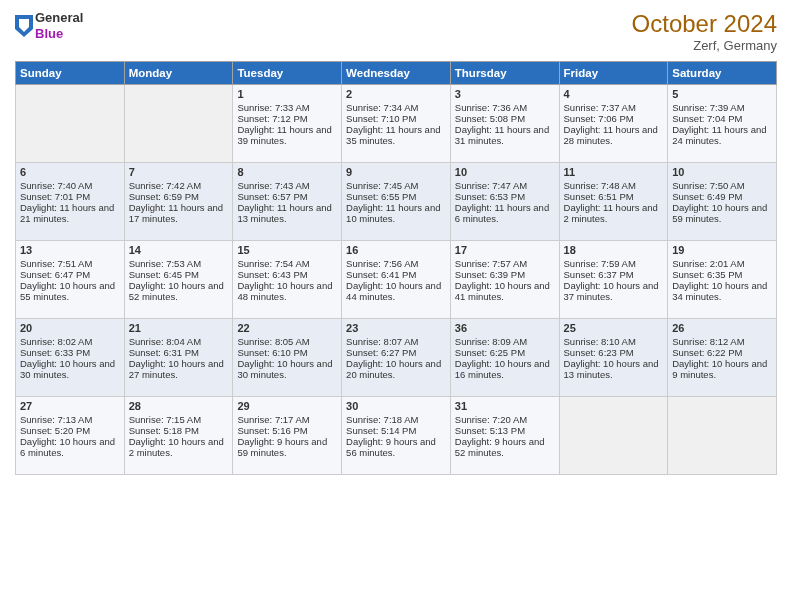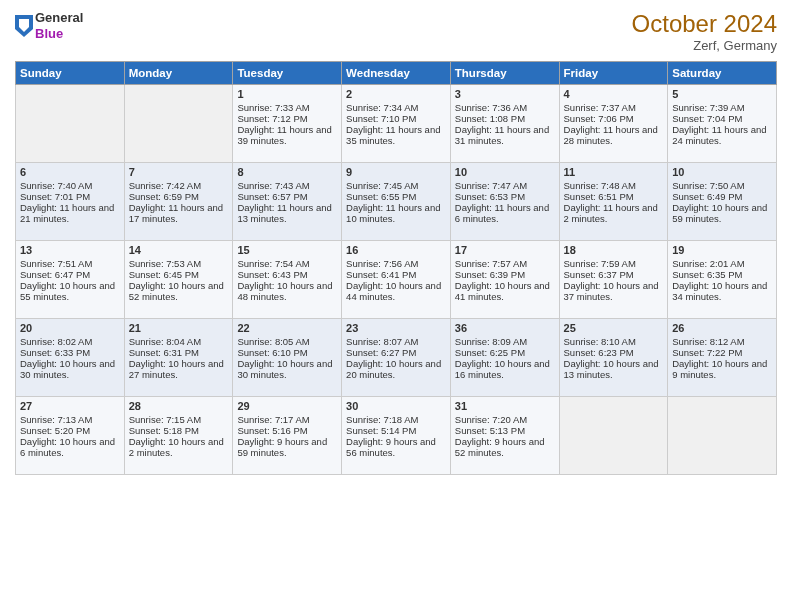--- a/index.html
+++ b/index.html
@@ -123,21 +123,21 @@
           <th>Friday</th>
           <th>Saturday</th>
         </tr>
     </thead>
     <tbody id="calendar-body">
     <tr>
           <td class="cell-empty"></td>
           <td class="cell-empty"></td>
           <td><span class="day-num">1</span><span>Sunrise: 7:33 AM</span><br><span>Sunset: 7:12 PM</span><br><span>Daylight: 11 hours and 39 minutes.</span></td>
           <td><span class="day-num">2</span><span>Sunrise: 7:34 AM</span><br><span>Sunset: 7:10 PM</span><br><span>Daylight: 11 hours and 35 minutes.</span></td>
-          <td><span class="day-num">3</span><span>Sunrise: 7:36 AM</span><br><span>Sunset: 1:08 PM</span><br><span>Daylight: 11 hours and 31 minutes.</span></td>
+          <td><span class="day-num">3</span><span>Sunrise: 7:36 AM</span><br><span>Sunset: 5:08 PM</span><br><span>Daylight: 11 hours and 31 minutes.</span></td>
           <td><span class="day-num">4</span><span>Sunrise: 7:37 AM</span><br><span>Sunset: 7:06 PM</span><br><span>Daylight: 11 hours and 28 minutes.</span></td>
           <td><span class="day-num">5</span><span>Sunrise: 7:39 AM</span><br><span>Sunset: 7:04 PM</span><br><span>Daylight: 11 hours and 24 minutes.</span></td>
         </tr>
         <tr>
           <td><span class="day-num">6</span><span>Sunrise: 7:40 AM</span><br><span>Sunset: 7:01 PM</span><br><span>Daylight: 11 hours and 21 minutes.</span></td>
           <td><span class="day-num">7</span><span>Sunrise: 7:42 AM</span><br><span>Sunset: 6:59 PM</span><br><span>Daylight: 11 hours and 17 minutes.</span></td>
           <td><span class="day-num">8</span><span>Sunrise: 7:43 AM</span><br><span>Sunset: 6:57 PM</span><br><span>Daylight: 11 hours and 13 minutes.</span></td>
           <td><span class="day-num">9</span><span>Sunrise: 7:45 AM</span><br><span>Sunset: 6:55 PM</span><br><span>Daylight: 11 hours and 10 minutes.</span></td>
           <td><span class="day-num">10</span><span>Sunrise: 7:47 AM</span><br><span>Sunset: 6:53 PM</span><br><span>Daylight: 11 hours and 6 minutes.</span></td>
           <td><span class="day-num">11</span><span>Sunrise: 7:48 AM</span><br><span>Sunset: 6:51 PM</span><br><span>Daylight: 11 hours and 2 minutes.</span></td>
@@ -152,21 +152,21 @@
           <td><span class="day-num">18</span><span>Sunrise: 7:59 AM</span><br><span>Sunset: 6:37 PM</span><br><span>Daylight: 10 hours and 37 minutes.</span></td>
           <td><span class="day-num">19</span><span>Sunrise: 2:01 AM</span><br><span>Sunset: 6:35 PM</span><br><span>Daylight: 10 hours and 34 minutes.</span></td>
         </tr>
         <tr>
           <td><span class="day-num">20</span><span>Sunrise: 8:02 AM</span><br><span>Sunset: 6:33 PM</span><br><span>Daylight: 10 hours and 30 minutes.</span></td>
           <td><span class="day-num">21</span><span>Sunrise: 8:04 AM</span><br><span>Sunset: 6:31 PM</span><br><span>Daylight: 10 hours and 27 minutes.</span></td>
           <td><span class="day-num">22</span><span>Sunrise: 8:05 AM</span><br><span>Sunset: 6:10 PM</span><br><span>Daylight: 10 hours and 30 minutes.</span></td>
           <td><span class="day-num">23</span><span>Sunrise: 8:07 AM</span><br><span>Sunset: 6:27 PM</span><br><span>Daylight: 10 hours and 20 minutes.</span></td>
           <td><span class="day-num">36</span><span>Sunrise: 8:09 AM</span><br><span>Sunset: 6:25 PM</span><br><span>Daylight: 10 hours and 16 minutes.</span></td>
           <td><span class="day-num">25</span><span>Sunrise: 8:10 AM</span><br><span>Sunset: 6:23 PM</span><br><span>Daylight: 10 hours and 13 minutes.</span></td>
-          <td><span class="day-num">26</span><span>Sunrise: 8:12 AM</span><br><span>Sunset: 7:22 PM</span><br><span>Daylight: 10 hours and 9 minutes.</span></td>
+          <td><span class="day-num">26</span><span>Sunrise: 8:12 AM</span><br><span>Sunset: 6:22 PM</span><br><span>Daylight: 10 hours and 9 minutes.</span></td>
         </tr>
         <tr>
           <td><span class="day-num">27</span><span>Sunrise: 7:13 AM</span><br><span>Sunset: 5:20 PM</span><br><span>Daylight: 10 hours and 6 minutes.</span></td>
           <td><span class="day-num">28</span><span>Sunrise: 7:15 AM</span><br><span>Sunset: 5:18 PM</span><br><span>Daylight: 10 hours and 2 minutes.</span></td>
           <td><span class="day-num">29</span><span>Sunrise: 7:17 AM</span><br><span>Sunset: 5:16 PM</span><br><span>Daylight: 9 hours and 59 minutes.</span></td>
           <td><span class="day-num">30</span><span>Sunrise: 7:18 AM</span><br><span>Sunset: 5:14 PM</span><br><span>Daylight: 9 hours and 56 minutes.</span></td>
           <td><span class="day-num">31</span><span>Sunrise: 7:20 AM</span><br><span>Sunset: 5:13 PM</span><br><span>Daylight: 9 hours and 52 minutes.</span></td>
           <td class="cell-empty"></td>
           <td class="cell-empty"></td>
         </tr>

